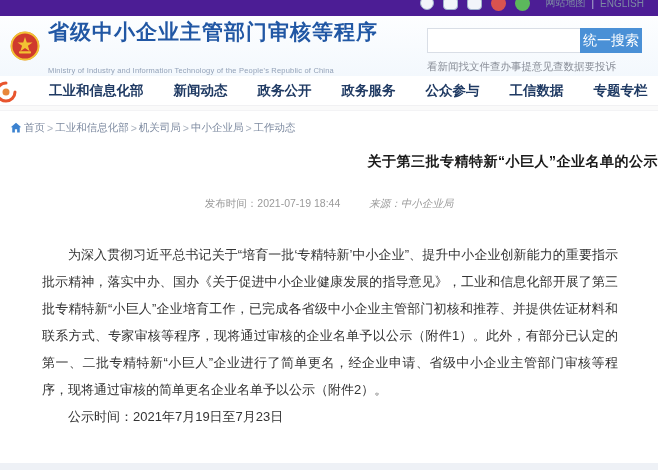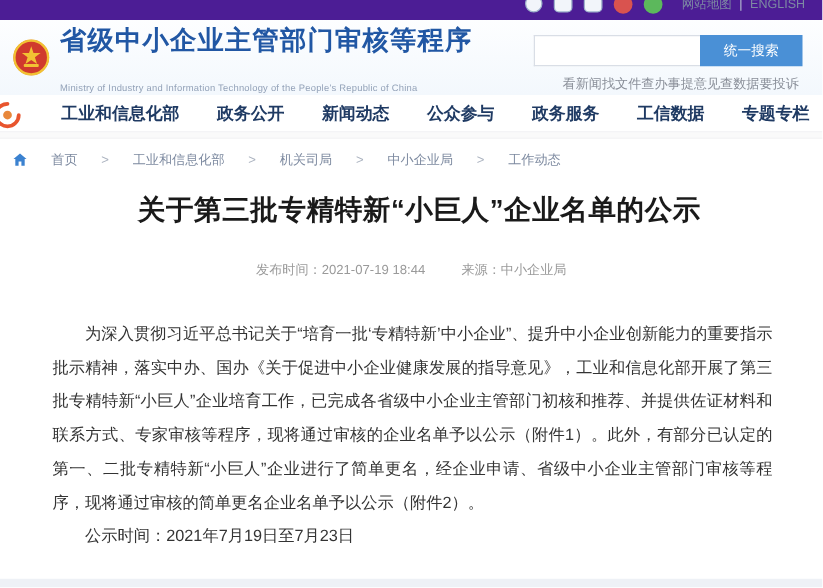--- a/index.html
+++ b/index.html
@@ -22,45 +22,45 @@
   
   .header { height:60px; background:linear-gradient(#fdfeff,#f3f8fd);
     display:flex; align-items:center; position:relative; padding-left:10px; }
   .emblem { width:30px; height:30px; flex:0 0 auto; margin-right:8px; }
   .site-title .cn { font-size:21px; font-weight:bold; color:#2157a4; letter-spacing:1px; }
   .site-title .en { font-size:7.5px; color:#93a2b8; margin-top:20px; letter-spacing:.2px; }
   .header-right { position:absolute; right:16px; top:12px; width:215px; }
   .searchrow { display:flex; height:25px; }
   .search-input { flex:1; border:1px solid #d9dee6; border-right:none; background:#fff;
     font-size:12px; padding:0 6px; outline:none; min-width:0; }
-  .search-btn { width:82px; background:#4a90d6; color:#fff; font-size:11px; border:none; cursor:pointer; }
-  .quicklinks { display:flex; justify-content:center; margin-top:7px;
-    font-size:10.5px; color:#8a8f99;margin-left:20px; }
+  .search-btn { width:62px; background:#4a90d6; color:#fff; font-size:14px; border:none; cursor:pointer; }
+  .quicklinks { display:flex; justify-content:flex-start; margin-top:7px;
+    font-size:10.5px; color:#8a8f99; }
   .quicklinks span { cursor:pointer; }
 
   
   .nav { height:30px; background:#fff; display:flex; align-items:center; position:relative;
     border-bottom:1px solid #f1f1f3; }
   .nav-logo { position:absolute; left:-6px; top:4px; width:24px; height:24px; }
   .nav-items { display:flex; gap:0; margin-left:34px; }
   .nav-item { font-size:13.5px; font-weight:bold; color:#1f3a63; padding:0 15px; cursor:pointer; white-space:nowrap; }
   .nav-underline { height:5px; background:#fafafa; border-bottom:1px solid #f3f3f5; }
 
   
-  .breadcrumb { margin:10px 16px 0 10px; display:flex; align-items:center; gap:19px;
+  .breadcrumb { margin:10px 16px 0 10px; display:flex; align-items:center; gap:2px;
     font-size:10.5px; color:#8b93a1; }
   .breadcrumb .crumb { cursor:pointer; color:#7d8aa0; }
   .breadcrumb .sep { color:#aab2bf; }
   .home-ic { width:12px; height:12px; display:inline-block; }
 
   
-  .article-title { text-align:center; font-size:22px; font-weight:bold; color:#1a1a1a;
+  .article-title { text-align:right; font-size:14px; font-weight:bold; color:#1a1a1a;
     margin-top:18px; letter-spacing:.5px;padding-left:13px; }
   .article-meta { text-align:center; font-size:10.5px; color:#9a9a9a; margin-top:26px; }
-  .article-meta .src { margin-left:26px; }
+  .article-meta .src { margin-left:26px;font-style:italic; }
 
   .body-text { margin:30px 40px 0 42px; font-size:13px; color:#333;
     line-height:27px; text-align:justify; }
   .body-text p.indent { text-indent:2em; }
 
   .bottomstrip { position:absolute; left:0; bottom:0; width:658px; height:7px; background:#eef1f6; }
 </style>
 </head>
 <body>
 
@@ -108,24 +108,24 @@
     </div>
   </div>
 
   <div class="nav">
     <svg class="nav-logo" viewBox="0 0 24 24">
       <path d="M12 3 a9 9 0 1 0 9 9" fill="none" stroke="#e8552e" stroke-width="3" stroke-linecap="round"></path>
       <circle cx="12" cy="12" r="3.5" fill="#e8873a"></circle>
     </svg>
     <div class="nav-items">
       <span class="nav-item">工业和信息化部</span>
+      <span class="nav-item">新闻动态</span>
       <span class="nav-item">政务公开</span>
-      <span class="nav-item">新闻动态</span>
+      <span class="nav-item">政务服务</span>
       <span class="nav-item">公众参与</span>
-      <span class="nav-item">政务服务</span>
       <span class="nav-item">工信数据</span>
       <span class="nav-item">专题专栏</span>
     </div>
   </div>
   <div class="nav-underline"></div>
 
   <div class="breadcrumb">
     <svg class="home-ic" viewBox="0 0 16 16">
       <path d="M8 1 L15 7 H13 V14 H9.5 V9.5 H6.5 V14 H3 V7 H1 Z" fill="#3b82d0"></path>
     </svg>

